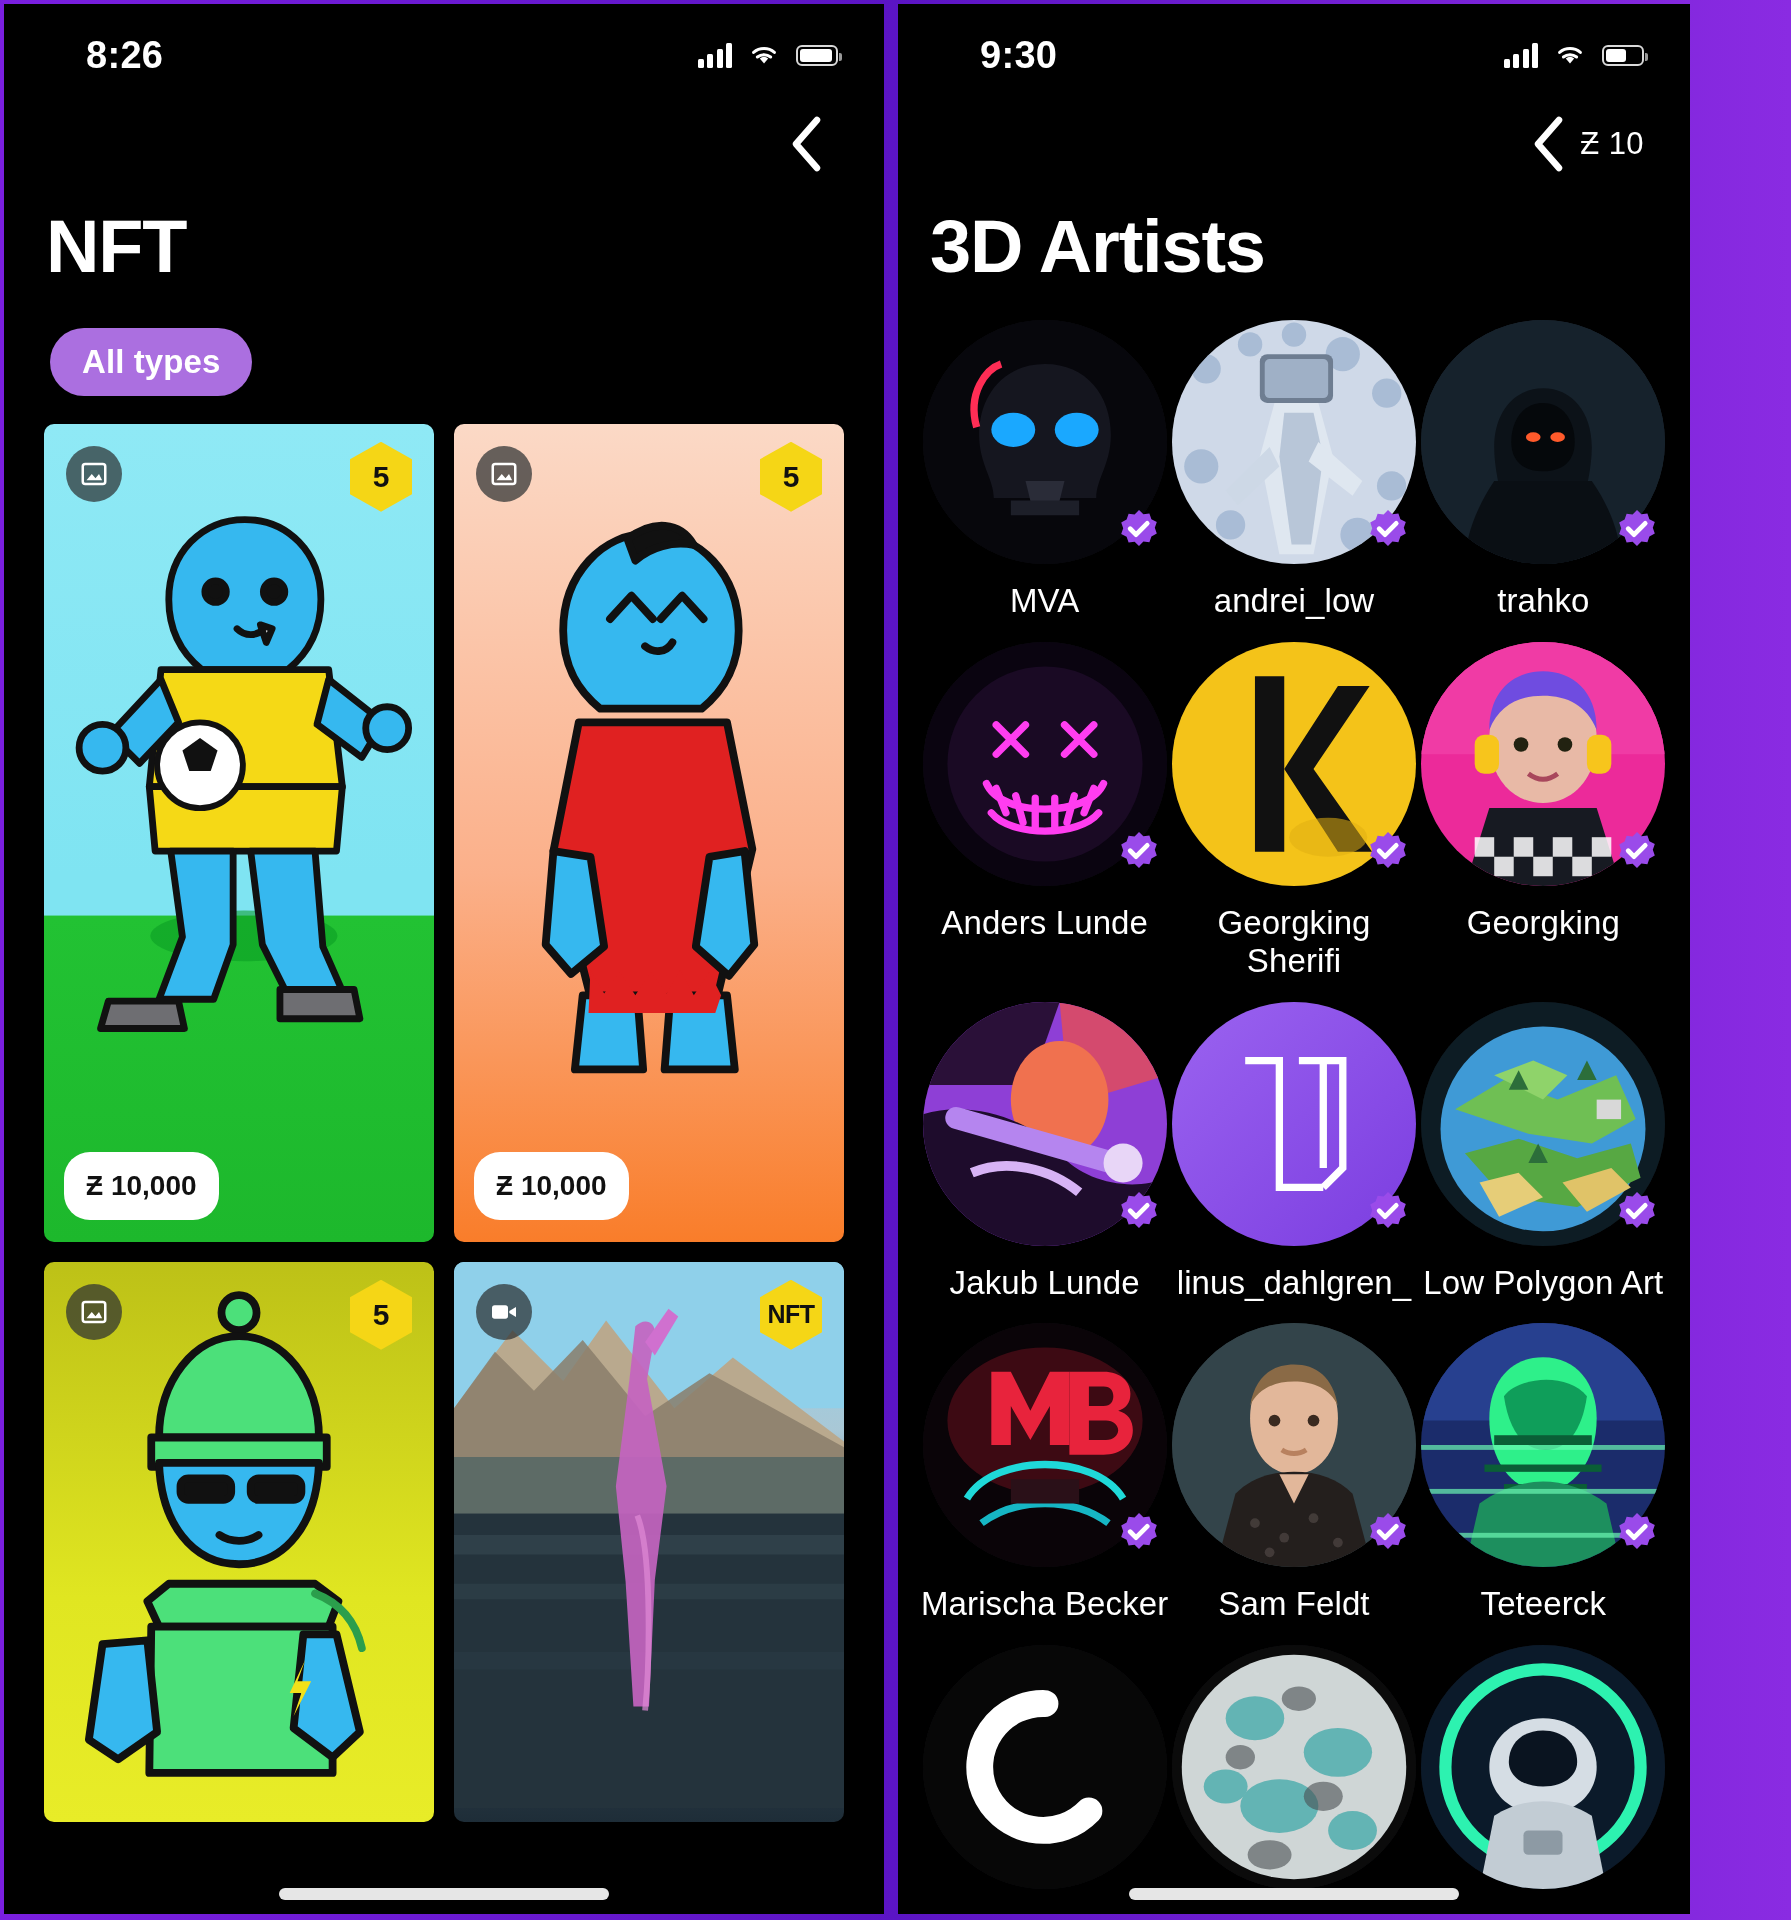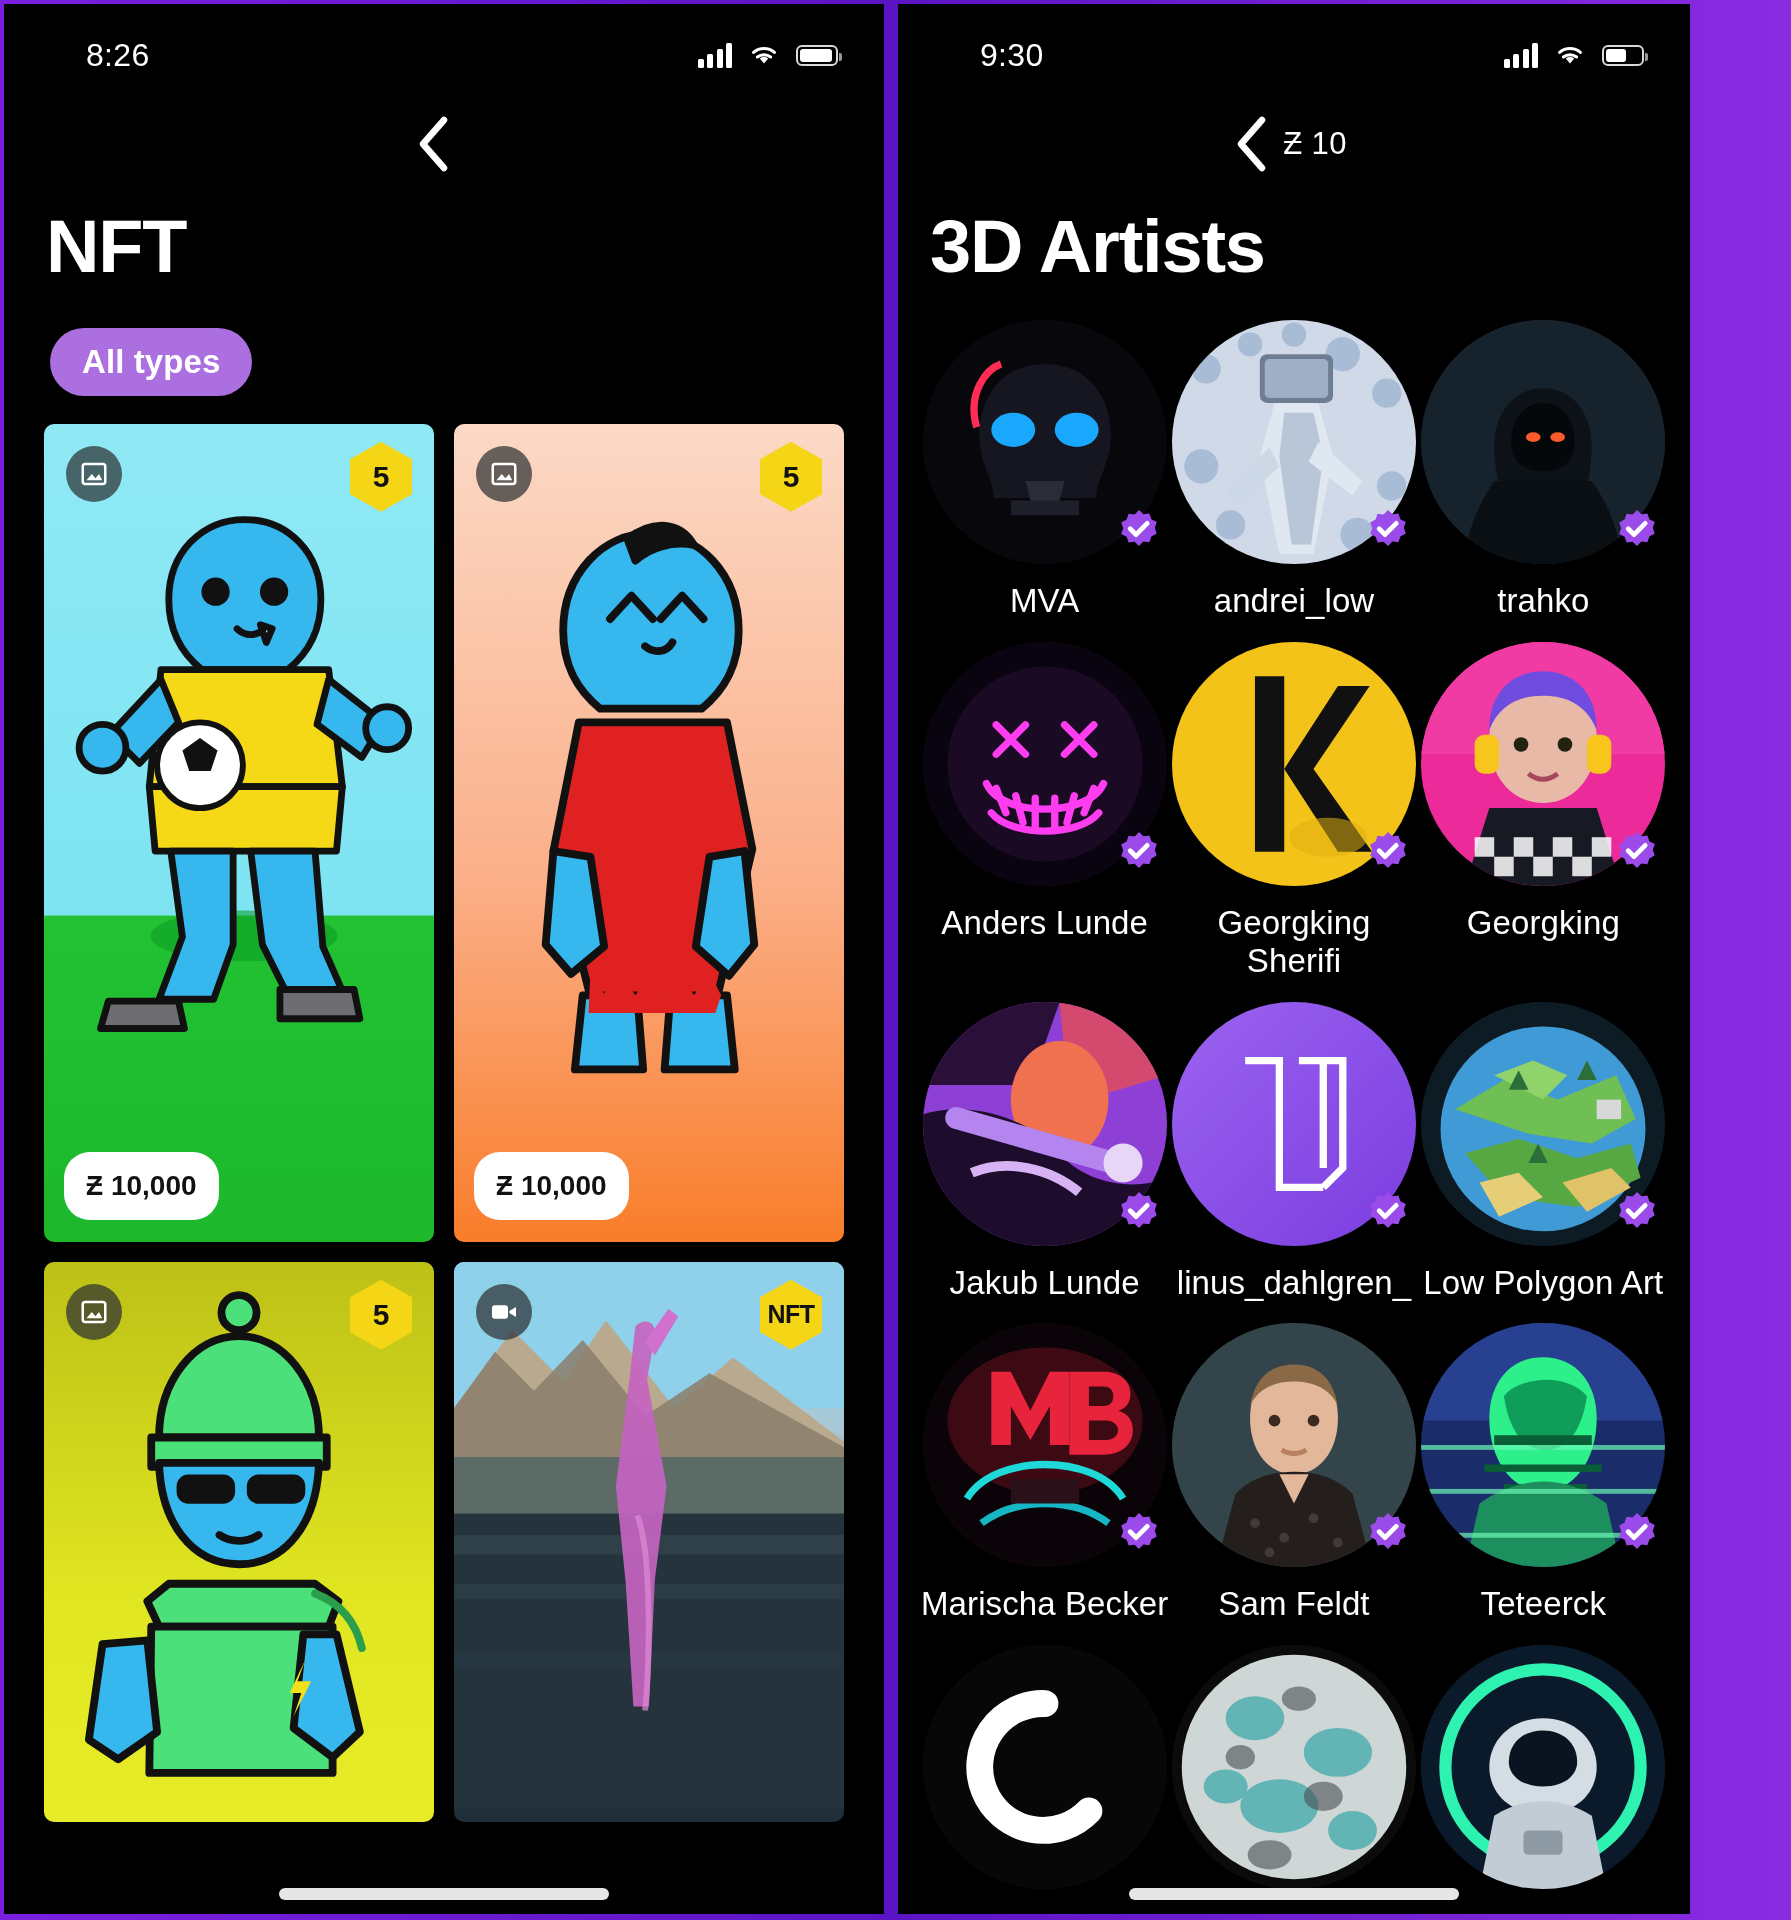--- a/index.html
+++ b/index.html
@@ -27,21 +27,21 @@
 
   
   .statusbar {
     height: 92px;
     display: flex; align-items: center;
     justify-content: space-between;
     padding: 10px 46px 0 82px;
     color: #fff;
   }
   .status-time {
-    font-size: 32px; font-weight: 400;
+    font-size: 38px; font-weight: 700;
     letter-spacing: 0.3px;
   }
   .status-icons { display: flex; align-items: center; gap: 16px; }
 
   .sig { display:flex; align-items:flex-end; gap:3.5px; height: 26px; }
   .sig i { display:block; width:6px; background:#fff; border-radius:1.5px; }
   .sig i:nth-child(1){height:9px;}
   .sig i:nth-child(2){height:14px;}
   .sig i:nth-child(3){height:19px;}
   .sig i:nth-child(4){height:25px;}
@@ -56,21 +56,21 @@
   .batt::after{
     content:""; position:absolute; right:-6px; top:6px;
     width:3px; height:8px; background:rgba(255,255,255,.6);
     border-radius:0 2px 2px 0;
   }
   .batt span { display:block; height:100%; background:#fff; border-radius:3px; }
 
   
   .navbar {
     height: 96px;
-    display:flex; align-items:center; justify-content:center;
+    display:flex; align-items:center; justify-content:flex-end;
     padding: 0 46px 0 24px;
   }
   .back-chevron {
     width: 64px; height: 64px;
     display:flex; align-items:center; justify-content:center;
     cursor: pointer;
   }
   .back-chevron svg { display:block; }
   .balance {
     color:#fff; font-size:31px; font-weight:500;

